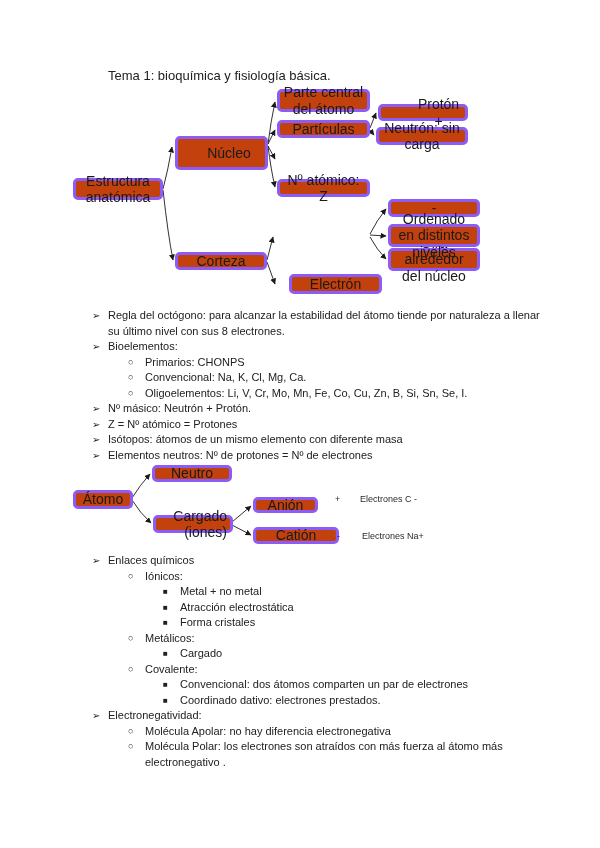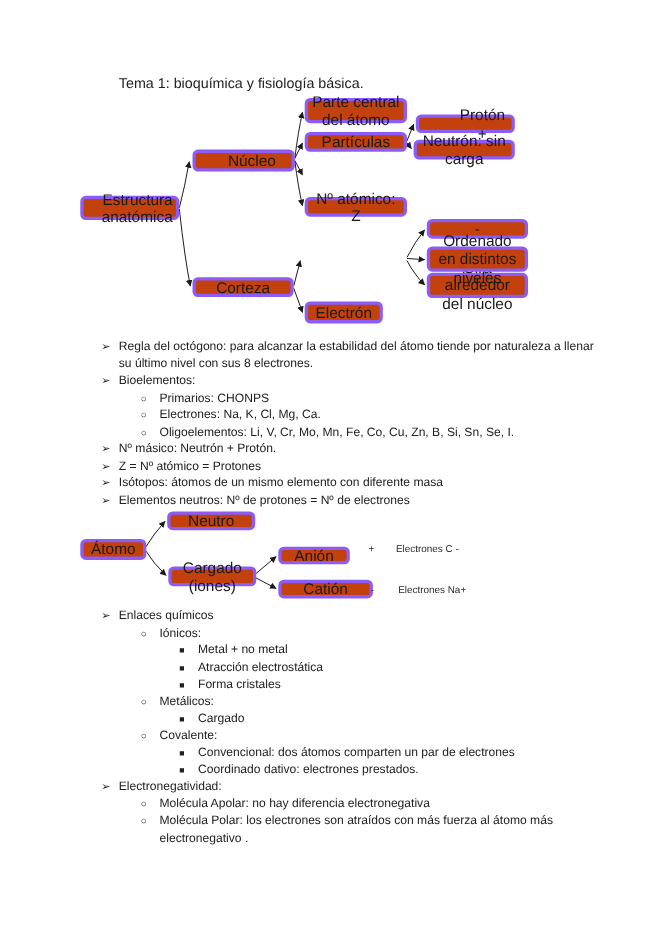--- a/index.html
+++ b/index.html
@@ -64,49 +64,49 @@
       <path d="M370,235 L386,236"></path>
       <path d="M370,237 Q377,250 386,259"></path>
 
       <path d="M132,498 Q140,485 150,474"></path>
       <path d="M132,500 Q140,513 151,523"></path>
       <path d="M232,522 L251,506"></path>
       <path d="M232,525 L251,535"></path>
     </g>
   </svg>
 
-  <div class="node" style="left:73px;top:178px;width:90px;height:22px;text-align:right;">Estructura anatómica</div>
-  <div class="node" style="left:175px;top:136px;width:93px;height:20px;padding-left:18px;">Núcleo</div>
+  <div class="node" style="left:73px;top:178px;width:90px;height:22px;">Estructura anatómica</div>
+  <div class="node" style="left:175px;top:136px;width:93px;height:34px;padding-left:18px;">Núcleo</div>
   <div class="node" style="left:175px;top:252px;width:92px;height:18px;">Corteza</div>
   <div class="node" style="left:277px;top:89px;width:93px;height:23px;">Parte central del átomo</div>
   <div class="node" style="left:277px;top:120px;width:93px;height:18px;">Partículas</div>
   <div class="node" style="left:277px;top:179px;width:93px;height:18px;">Nº atómico: Z</div>
   <div class="node" style="left:378px;top:104px;width:90px;height:17px;padding-left:34px;">Protón +</div>
   <div class="node" style="left:376px;top:127px;width:92px;height:18px;">Neutrón: sin carga</div>
-  <div class="node" style="left:277px;top:274px;width:71px;height:20px;">Electrón</div>
+  <div class="node" style="left:289px;top:274px;width:93px;height:20px;">Electrón</div>
   <div class="node" style="left:388px;top:199px;width:92px;height:18px;">-</div>
   <div class="node" style="left:388px;top:248px;width:92px;height:23px;">Gira alrededor del núcleo</div>
   <div class="node" style="left:388px;top:224px;width:92px;height:23px;">Ordenado en distintos niveles</div>
 
   <div class="list-block" style="top:308px;">
     <div class="li l1">
         <span class="marker">➢</span>
         <span class="txt">Regla del octógono: para alcanzar la estabilidad del átomo tiende por naturaleza a llenar su último nivel con sus 8 electrones.</span>
       </div>
     <div class="li l1">
         <span class="marker">➢</span>
         <span class="txt">Bioelementos:</span>
       </div>
     <div class="li l2">
         <span class="marker">○</span>
         <span class="txt">Primarios: CHONPS</span>
       </div>
     <div class="li l2">
         <span class="marker">○</span>
-        <span class="txt">Electrones: Na, K, Cl, Mg, Ca.</span>
+        <span class="txt">Convencional: Na, K, Cl, Mg, Ca.</span>
       </div>
     <div class="li l2">
         <span class="marker">○</span>
         <span class="txt">Oligoelementos: Li, V, Cr, Mo, Mn, Fe, Co, Cu, Zn, B, Si, Sn, Se, I.</span>
       </div>
     <div class="li l1">
         <span class="marker">➢</span>
         <span class="txt">Nº másico: Neutrón + Protón.</span>
       </div>
     <div class="li l1">
@@ -118,21 +118,21 @@
         <span class="txt">Isótopos: átomos de un mismo elemento con diferente masa</span>
       </div>
     <div class="li l1">
         <span class="marker">➢</span>
         <span class="txt">Elementos neutros: Nº de protones = Nº de electrones</span>
       </div>
   </div>
 
   <div class="node" style="left:73px;top:490px;width:60px;height:19px;">Átomo</div>
   <div class="node" style="left:152px;top:465px;width:80px;height:17px;">Neutro</div>
-  <div class="node" style="left:153px;top:515px;width:80px;height:18px;">Cargado (iones)</div>
+  <div class="node" style="left:153px;top:515px;width:80px;height:18px;text-align:right;">Cargado (iones)</div>
   <div class="node" style="left:253px;top:497px;width:65px;height:16px;">Anión</div>
   <div class="node" style="left:253px;top:527px;width:86px;height:17px;">Catión</div>
 
   <div class="note-row" style="left:335px;top:494px;">
     <span class="sign">+</span>
     <span>Electrones C -</span>
   </div>
   <div class="note-row" style="left:337px;top:531px;">
     <span class="sign">-</span>
     <span>Electrones Na+</span>

